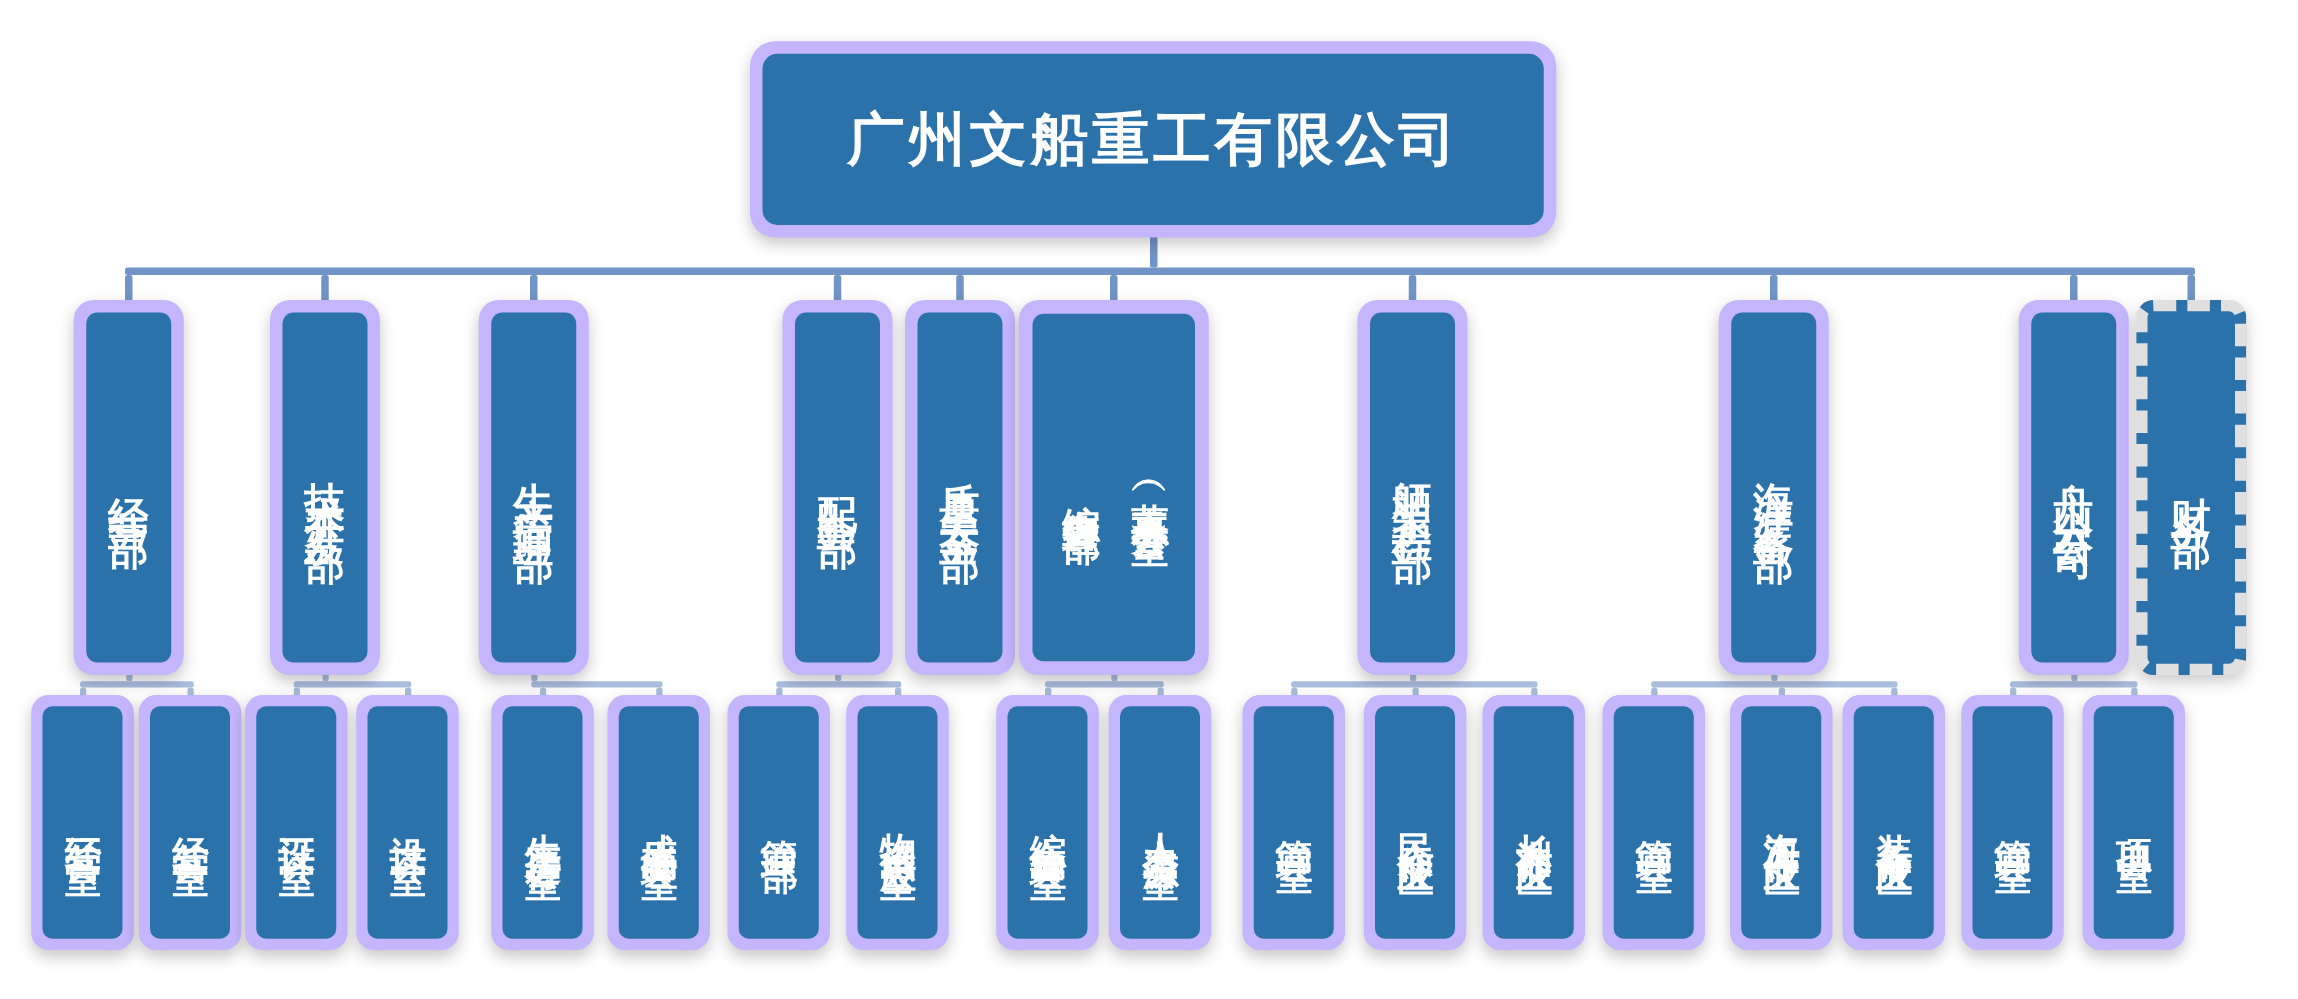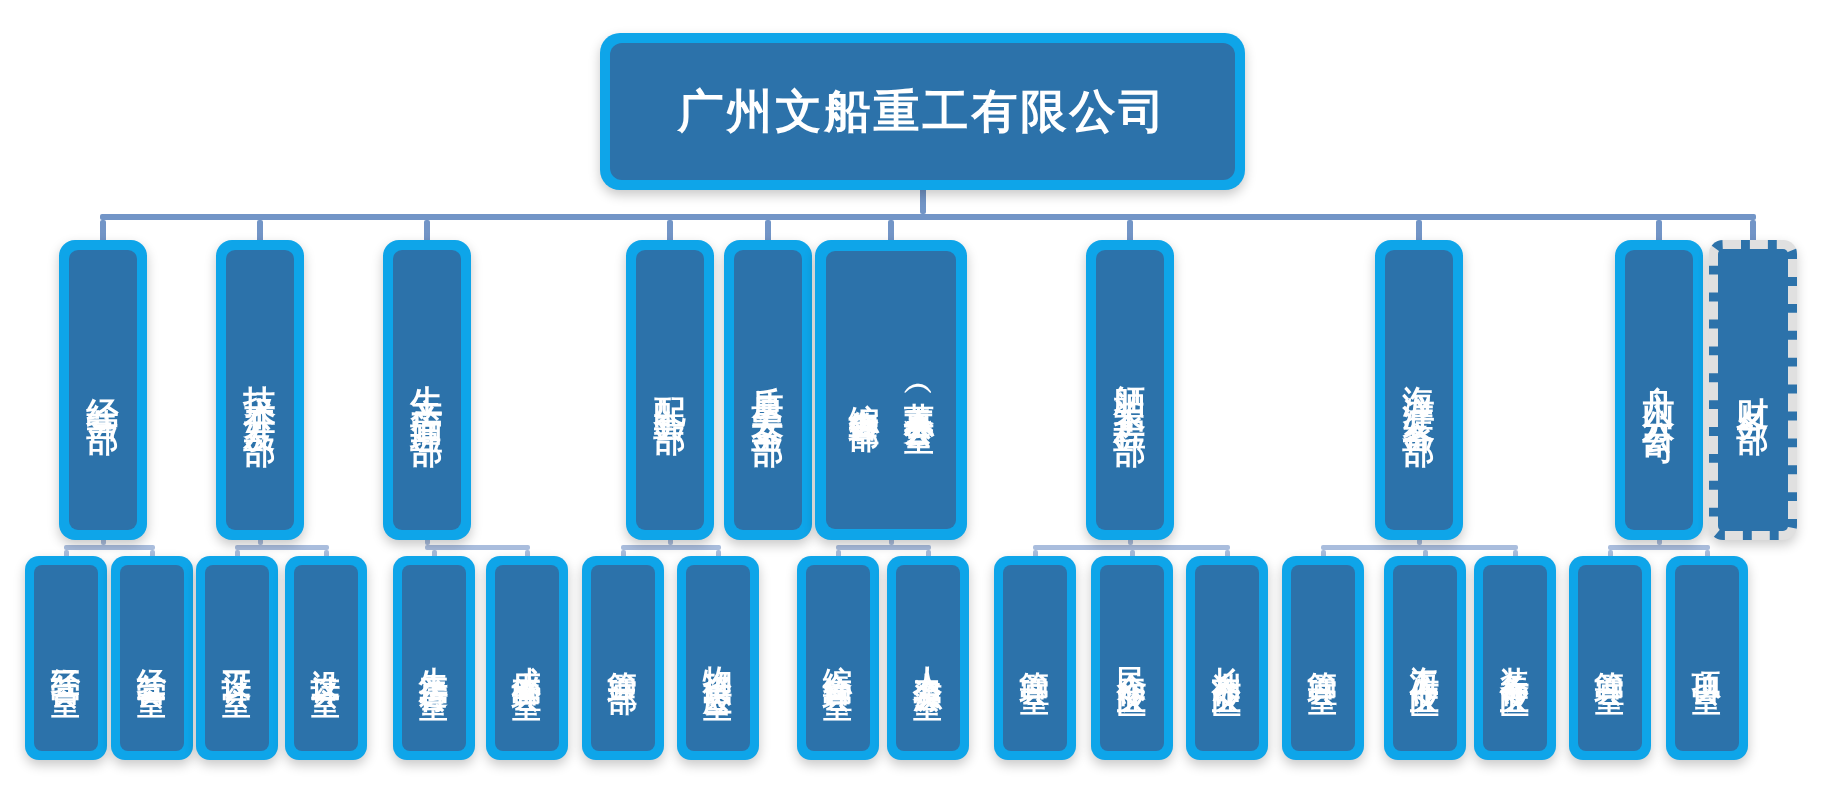--- a/index.html
+++ b/index.html
@@ -2,21 +2,21 @@
 <html><head>
 <meta charset="utf-8">
 <style>
   html,body{margin:0;padding:0;background:#fff;}
   body{width:1838px;height:799px;overflow:hidden;
        font-family:"Liberation Sans","DejaVu Sans",sans-serif;font-weight:bold;}
   #chart{position:relative;width:1838px;height:799px;background:#fff;}
   #connectors{position:absolute;left:0;top:0;width:100%;height:100%;z-index:0;}
   .cline{position:absolute;border-radius:2px;}
 
-  .box{position:absolute;box-sizing:border-box;background:#0ea5e9;border-radius:16px;
+  .box{position:absolute;box-sizing:border-box;background:#c4b5fd;border-radius:16px;
        padding:10px;box-shadow:0 5px 12px rgba(0,0,0,.22);z-index:1;}
   .box-inner{width:100%;height:100%;border-radius:9px;display:flex;align-items:center;
        justify-content:center;color:#fff;}
 
   .root{left:600px;top:33px;width:645px;height:157px;border-radius:20px;}
   .root .box-inner{font-size:46px;letter-spacing:3px;border-radius:12px;}
 
   .dept{top:240px;width:88px;height:300px;}
   .dept .box-inner{writing-mode:vertical-rl;font-size:32px;letter-spacing:12px;}
   .dept-wide{width:152px;padding:11px;}

